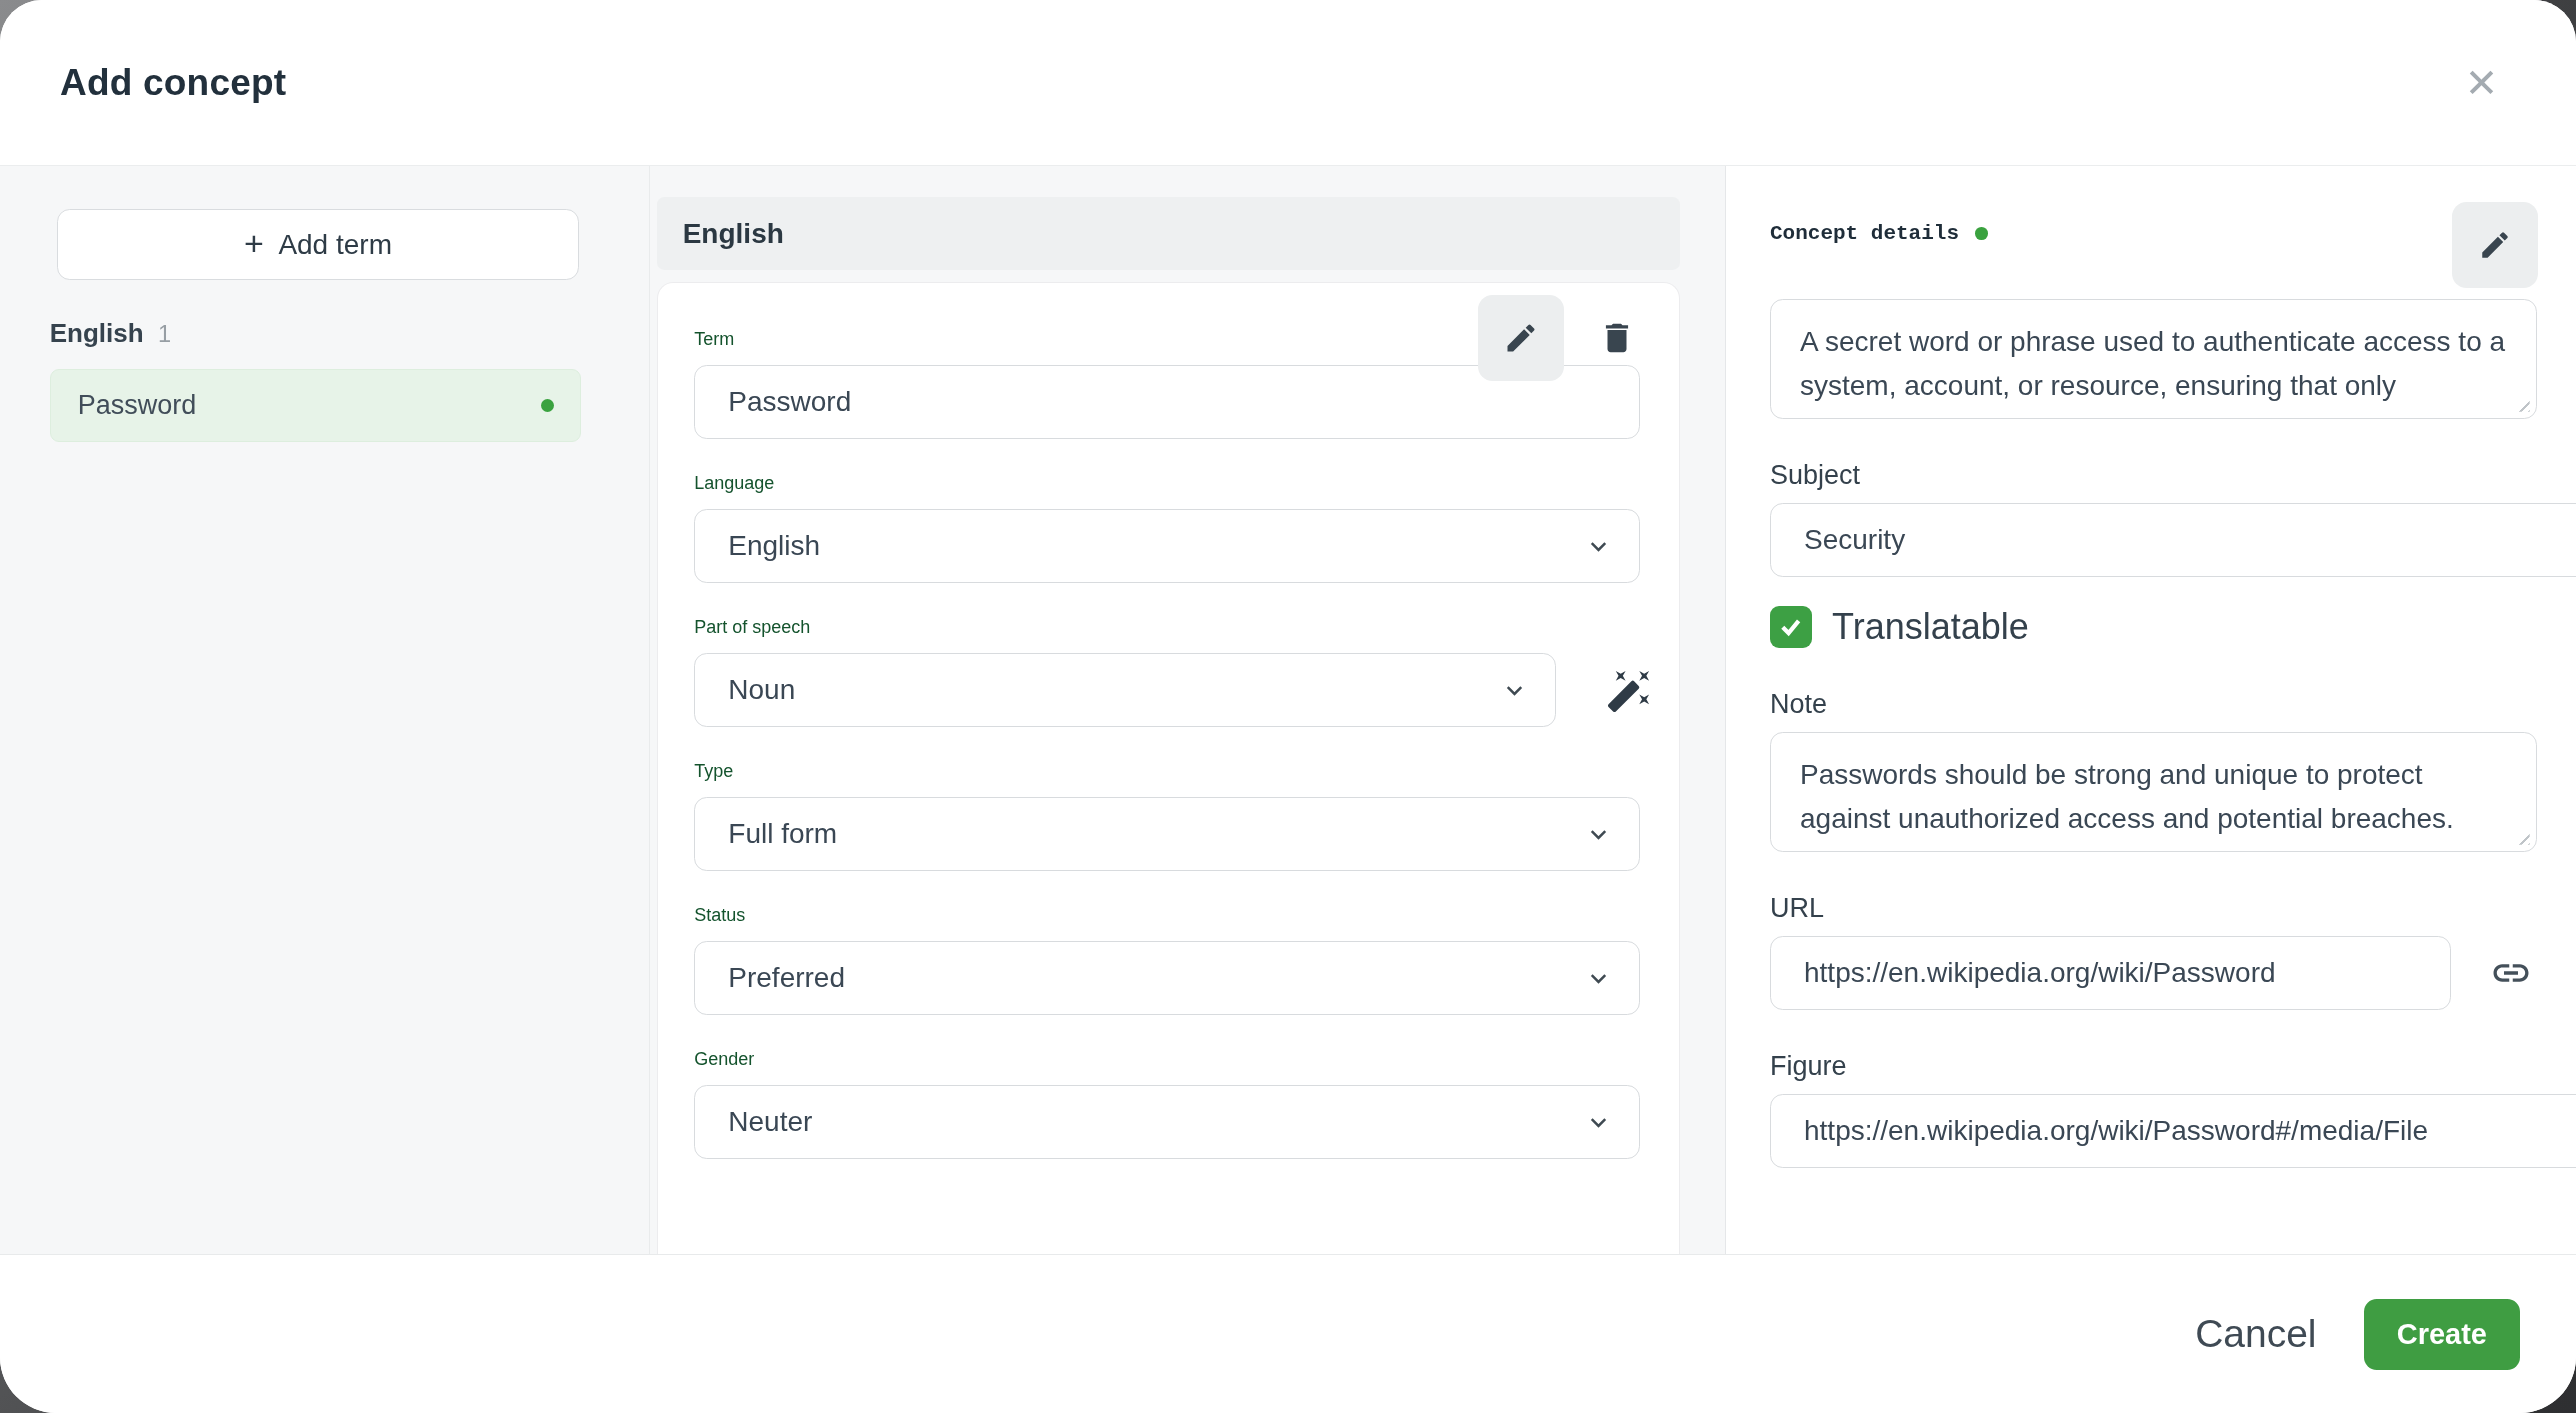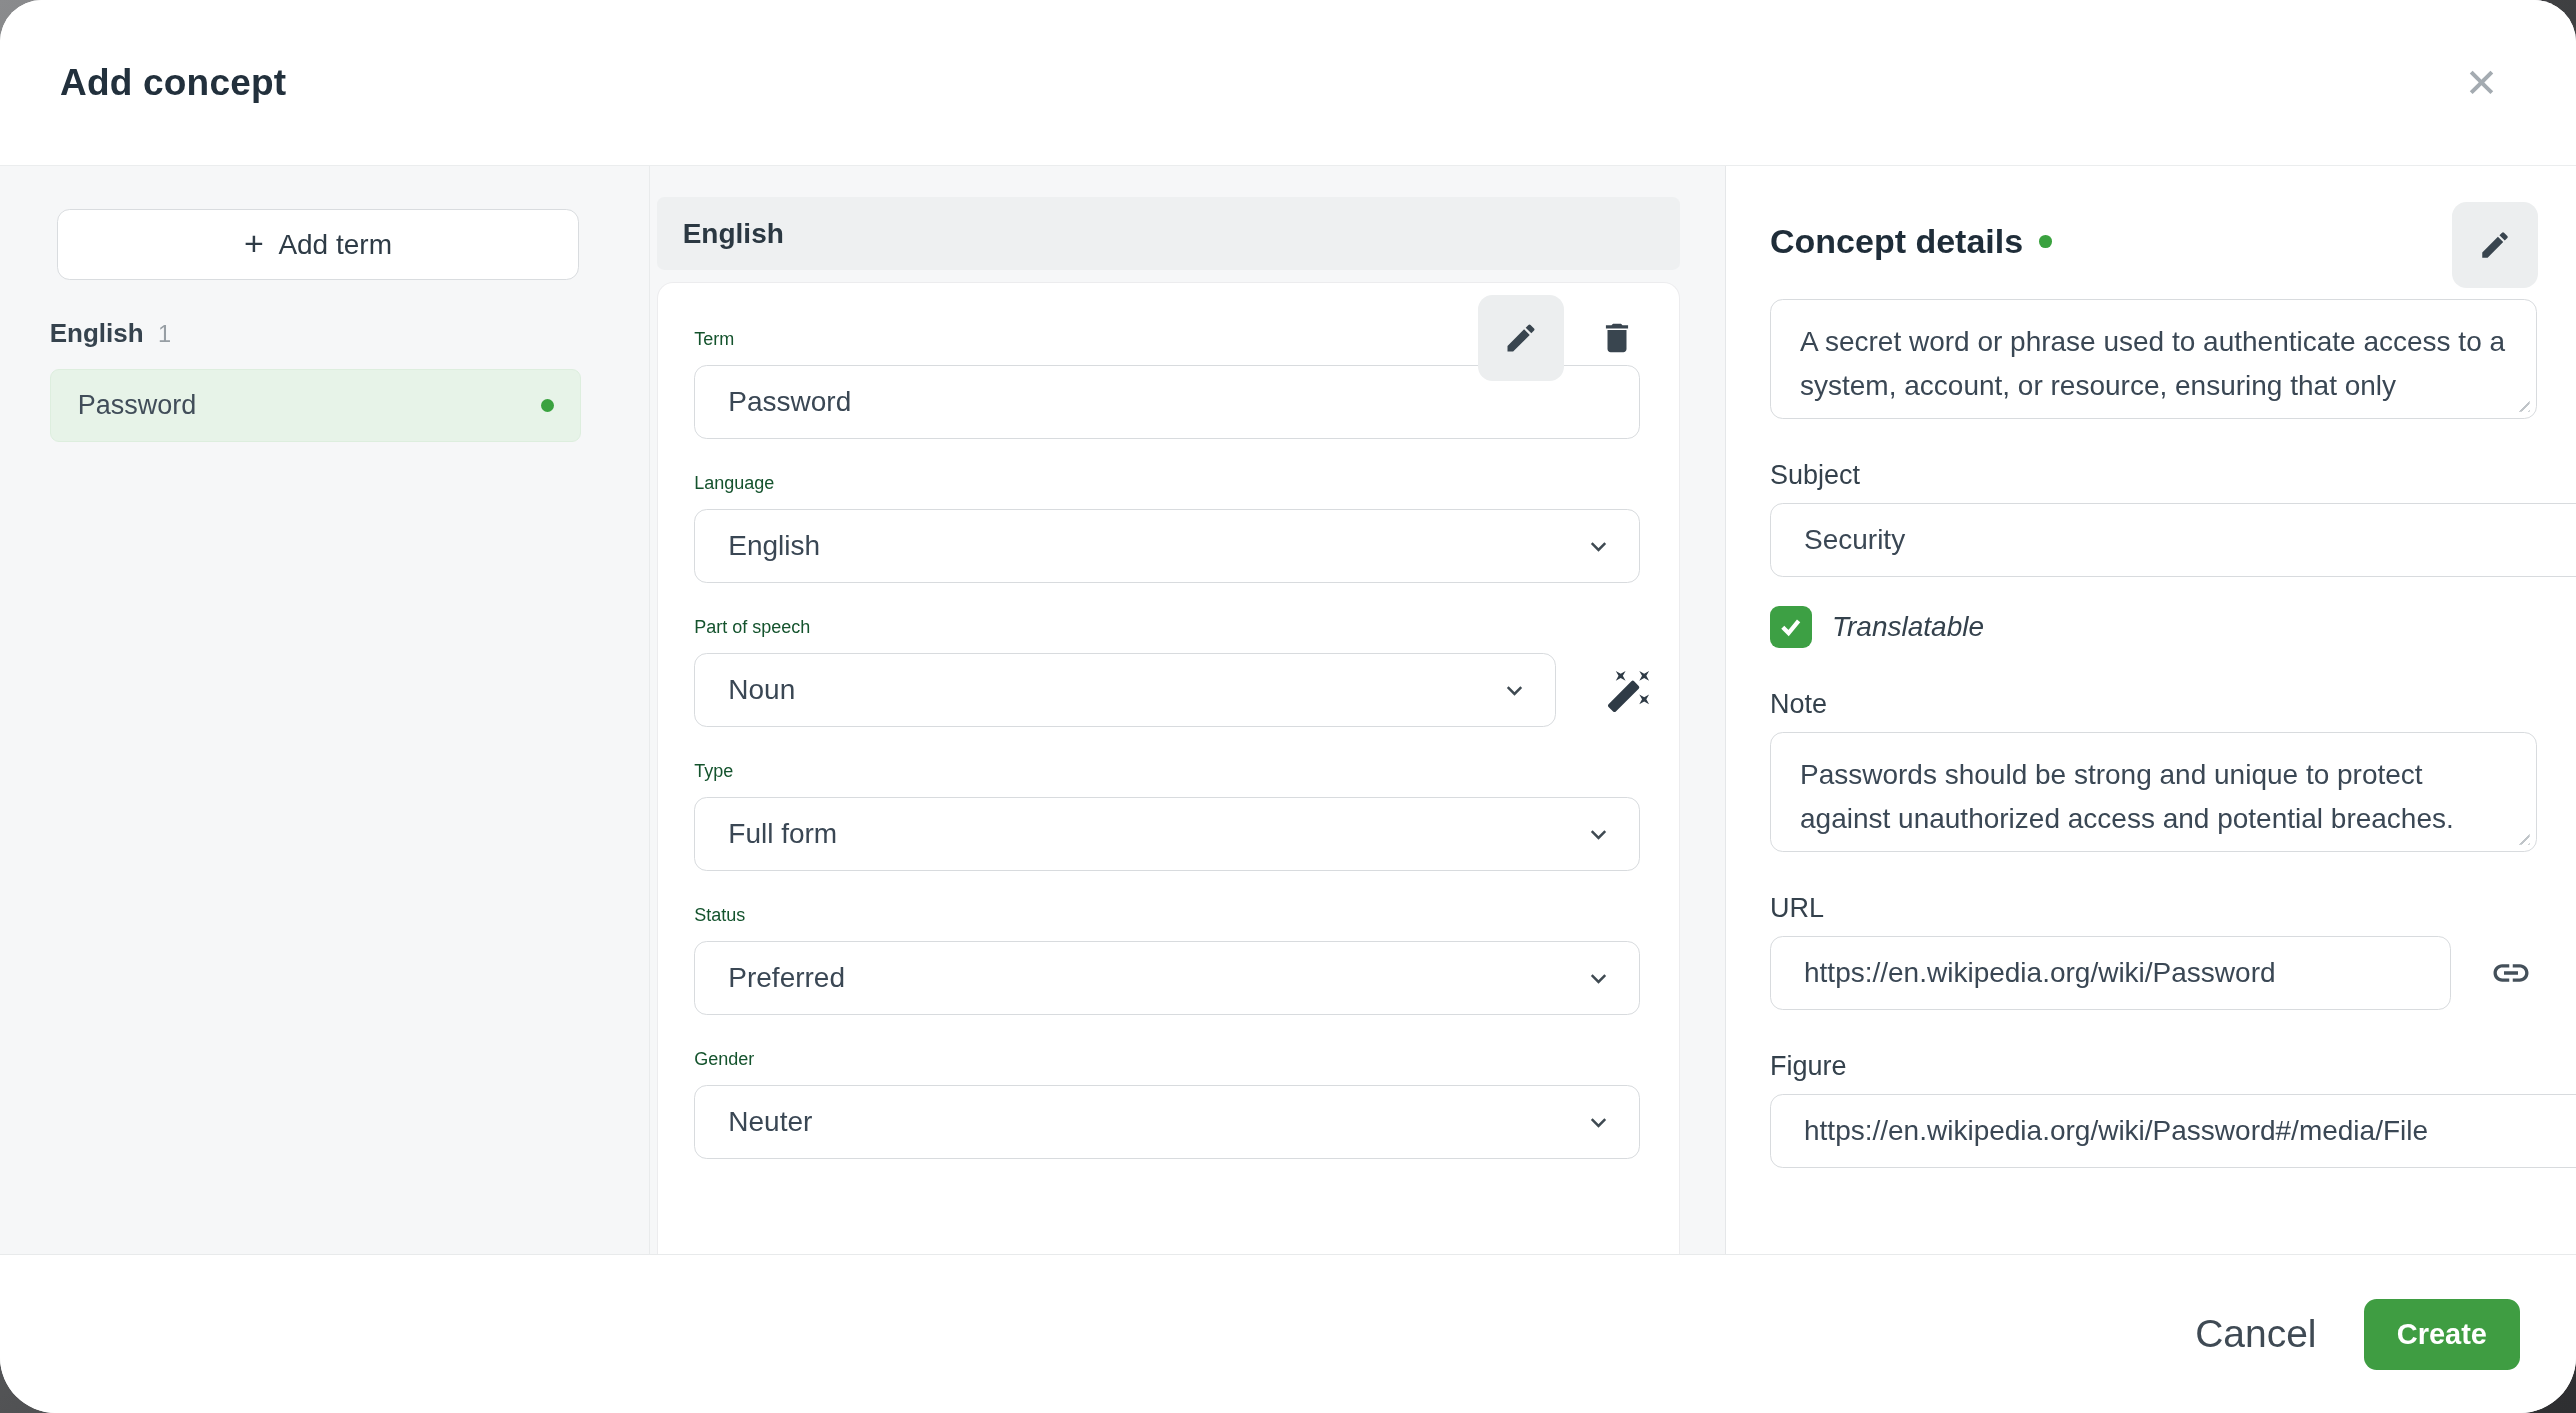--- a/index.html
+++ b/index.html
@@ -104,21 +104,21 @@
   .wand-btn { width:58px; height:58px; display:flex; align-items:center; justify-content:center; cursor:pointer; }
   .wand-btn svg { width:47px; height:47px; fill:#2f3b46; }
   
   .rightcol {
     flex:1; background:#fff;
     padding:36px 38px 0 44px;
     min-width:0;
   }
   .concept-hdr { display:flex; align-items:flex-start; }
   .concept-title-wrap { display:flex; align-items:center; gap:16.3px; margin-top:20px; }
-  .concept-title { font-size:34px; font-weight:700; color:#1f2d39; }
+  .concept-title { font-size:21px; font-weight:700; color:#1f2d39;font-family:Liberation Mono, monospace; }
   .concept-hdr .icon-btn { margin-left:auto; }
   .r-label { margin-top:40px; font-size:27px; color:#34414c; line-height:33px; }
   .r-label.first { margin-top:14.5px; }
   .r-input { width:920px; }
   .ta-wrap { position:relative; width:767px; margin-top:11px; }
   .r-textarea {
     margin-top:0; width:767px; height:120px;
     resize:none; overflow:hidden; outline:none;
     padding:20px 27px 0 29px;
     line-height:44px; display:block;
@@ -128,21 +128,21 @@
     background:repeating-linear-gradient(315deg,#bfc4c8 0 1.8px,transparent 1.8px 6.3px);
     clip-path:polygon(100% 0,100% 100%,0 100%);
     pointer-events:none;
   }
   .check-row { margin-top:29px; display:flex; align-items:center; gap:20px; }
   .checkbox {
     width:42px; height:42px; border-radius:9px; background:#3da044;
     display:flex; align-items:center; justify-content:center; cursor:pointer;
   }
   .checkbox svg { width:25.4px; height:25.4px; stroke:#fff; stroke-width:4; fill:none; }
-  .check-label { font-size:28px; color:#34414c;font-style:italic; }
+  .check-label { font-size:36px; color:#34414c; }
   .url-row { display:flex; align-items:center; }
   .url-row .r-input { width:681px; }
   .link-btn { margin-left:33px; width:54px; height:54px; display:flex; align-items:center; justify-content:center; cursor:pointer; }
   .link-btn svg { width:42px; height:42px; fill:#44505a; }
   .fig-input { white-space:nowrap; overflow:hidden; text-overflow:clip; }
   
   .ftr {
     height:159px; flex:0 0 159px;
     background:#fff; border-top:0.9px solid #e8eaeb;
     display:flex; align-items:center; justify-content:flex-end;

